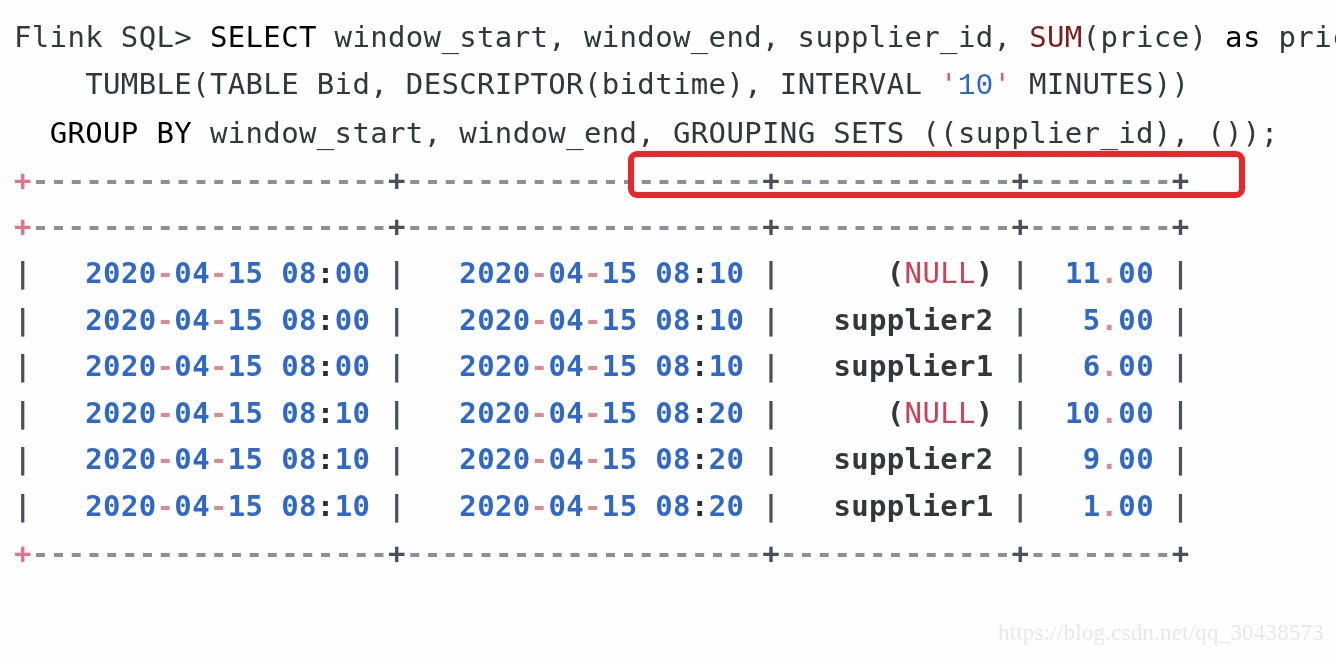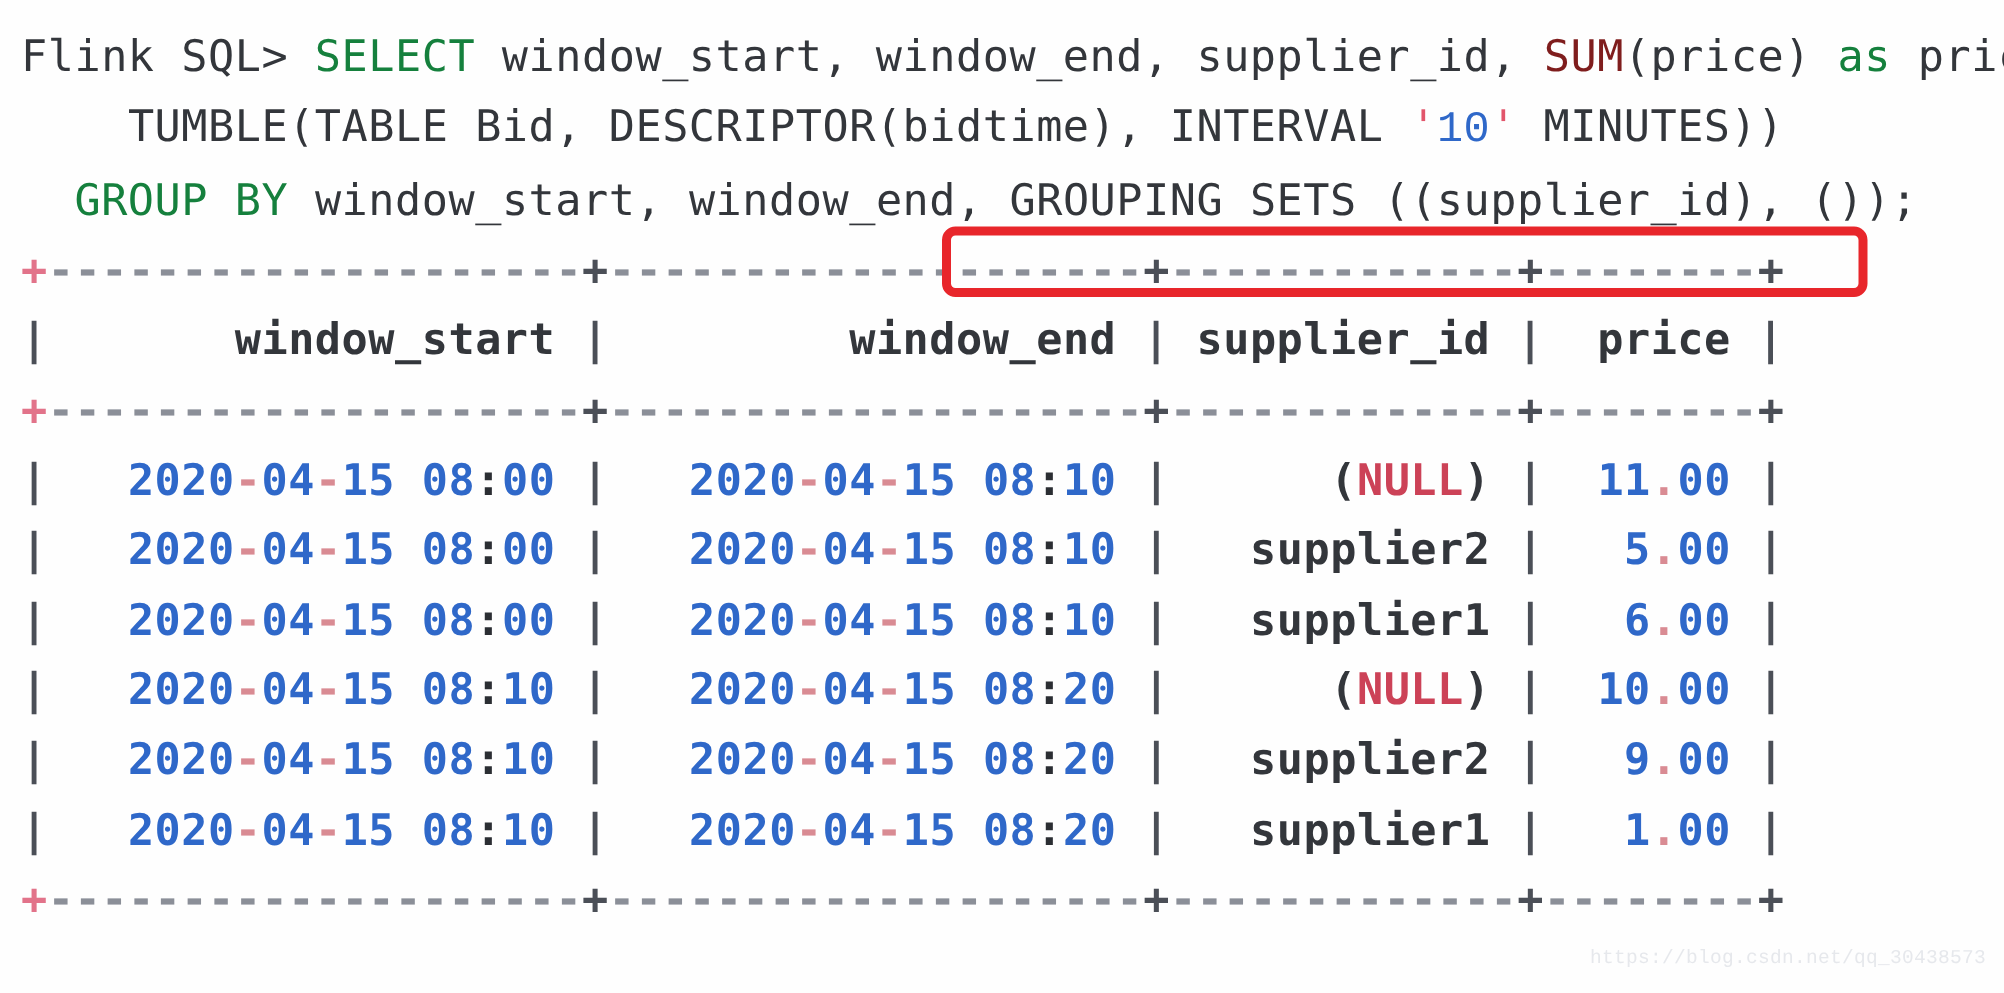--- a/index.html
+++ b/index.html
@@ -29,21 +29,21 @@
   .line {
     font-size: 29px;
     line-height: 46.6px;
     white-space: pre;
     letter-spacing: 0.35px;
     color: #33363b;
     font-weight: 500;
   }
 
   
-  .kw      { color: #15803d; }
+  .kw      { color: #000000; }
   .fn      { color: #7f1d1d; }
   .plain   { color: #33363b; }
   .str-q   { color: #e2556b; }
   .str-n   { color: #2f68c9; font-family: Liberation Mono, monospace; }
 
   
   .sep-line {
     font-size: 29px;
     line-height: 46.6px;
     white-space: pre;
@@ -51,21 +51,21 @@
     color: #8b8f98;
     font-weight: 600;
   }
   .sep-first { color: #e2738a; }
   .sep-plus  { color: #4b4f57; }
   .pipe      { color: #4b4f57; font-weight: 600; }
   .hdr       { color: #33363b; font-weight: 600; }
   .dt-num    { color: #2f68c9; font-weight: 700; }
   .dt-dash   { color: #d98b93; font-weight: 700; }
   .dt-colon  { color: #2b2e33; font-weight: 700; }
-  .nullv     { color: #cc4257; font-weight: 700; margin-top: 47px; }
+  .nullv     { color: #cc4257; font-weight: 400; margin-top: 47px; }
   .paren     { color: #33363b; font-weight: 600; }
   .supp      { color: #33363b; font-weight: 600; margin-top: 43px; }
   .price     { color: #2f68c9; font-weight: 700; }
   .price-dot { color: #d98b93; font-weight: 700; }
 
   
   #highlight-box {
     position: absolute;
     left: 628px;
     top: 151px;
@@ -74,39 +74,38 @@
     border: 6px solid #e8262b;
     border-radius: 9px;
     box-sizing: border-box;
     pointer-events: none;
   }
 
   #watermark {
     position: absolute;
     right: 12px;
     bottom: 16px;
-    font-family: Liberation Mono, monospace;
-    font-size: 13px;
+    font-family: Liberation Serif, serif;
+    font-size: 23px;
     color: #e6e8ec;
     letter-spacing: 0.2px;
     white-space: nowrap;
   }
 </style>
 </head>
 <body>
 
 <div id="terminal">
   <div id="sql-block">
       <div class="line"><span class="plain">Flink SQL&gt; </span><span class="kw">SELECT</span><span class="plain"> window_start, window_end, supplier_id, </span><span class="fn">SUM</span><span class="plain">(price) </span><span class="kw">as</span><span class="plain"> price</span></div>
       <div class="line"><span class="plain">    </span><span class="plain">TUMBLE(TABLE Bid, DESCRIPTOR(bidtime), INTERVAL </span><span class="str-q">'</span><span class="str-n">10</span><span class="str-q">'</span><span class="plain"> MINUTES))</span></div>
       <div class="line"><span class="plain">  </span><span class="kw">GROUP BY</span><span class="plain"> window_start, window_end, GROUPING SETS ((supplier_id), ());</span></div>
     </div>
   <div id="table-block">
       <div class="sep-line"><span class="sep-first">+</span><span>-</span><span>-</span><span>-</span><span>-</span><span>-</span><span>-</span><span>-</span><span>-</span><span>-</span><span>-</span><span>-</span><span>-</span><span>-</span><span>-</span><span>-</span><span>-</span><span>-</span><span>-</span><span>-</span><span>-</span><span class="sep-plus">+</span><span>-</span><span>-</span><span>-</span><span>-</span><span>-</span><span>-</span><span>-</span><span>-</span><span>-</span><span>-</span><span>-</span><span>-</span><span>-</span><span>-</span><span>-</span><span>-</span><span>-</span><span>-</span><span>-</span><span>-</span><span class="sep-plus">+</span><span>-</span><span>-</span><span>-</span><span>-</span><span>-</span><span>-</span><span>-</span><span>-</span><span>-</span><span>-</span><span>-</span><span>-</span><span>-</span><span class="sep-plus">+</span><span>-</span><span>-</span><span>-</span><span>-</span><span>-</span><span>-</span><span>-</span><span>-</span><span class="sep-plus">+</span></div>
-      <div class="line"><span class="pipe">|</span><span class="hdr">       window_start </span><span class="pipe">|</span><span class="hdr">         window_end </span><span class="pipe">|</span><span class="hdr"> supplier_id </span><span class="pipe">|</span><span class="hdr">  price </span><span class="pipe">|</span></div>
       <div class="sep-line"><span class="sep-first">+</span><span>-</span><span>-</span><span>-</span><span>-</span><span>-</span><span>-</span><span>-</span><span>-</span><span>-</span><span>-</span><span>-</span><span>-</span><span>-</span><span>-</span><span>-</span><span>-</span><span>-</span><span>-</span><span>-</span><span>-</span><span class="sep-plus">+</span><span>-</span><span>-</span><span>-</span><span>-</span><span>-</span><span>-</span><span>-</span><span>-</span><span>-</span><span>-</span><span>-</span><span>-</span><span>-</span><span>-</span><span>-</span><span>-</span><span>-</span><span>-</span><span>-</span><span>-</span><span class="sep-plus">+</span><span>-</span><span>-</span><span>-</span><span>-</span><span>-</span><span>-</span><span>-</span><span>-</span><span>-</span><span>-</span><span>-</span><span>-</span><span>-</span><span class="sep-plus">+</span><span>-</span><span>-</span><span>-</span><span>-</span><span>-</span><span>-</span><span>-</span><span>-</span><span class="sep-plus">+</span></div>
       <div class="line"><span class="pipe">|</span><span class="plain">   </span><span><span class="dt-num">2</span><span class="dt-num">0</span><span class="dt-num">2</span><span class="dt-num">0</span><span class="dt-dash">-</span><span class="dt-num">0</span><span class="dt-num">4</span><span class="dt-dash">-</span><span class="dt-num">1</span><span class="dt-num">5</span><span class="plain"> </span><span class="dt-num">0</span><span class="dt-num">8</span><span class="dt-colon">:</span><span class="dt-num">0</span><span class="dt-num">0</span></span><span class="plain"> </span><span class="pipe">|</span><span class="plain">   </span><span><span class="dt-num">2</span><span class="dt-num">0</span><span class="dt-num">2</span><span class="dt-num">0</span><span class="dt-dash">-</span><span class="dt-num">0</span><span class="dt-num">4</span><span class="dt-dash">-</span><span class="dt-num">1</span><span class="dt-num">5</span><span class="plain"> </span><span class="dt-num">0</span><span class="dt-num">8</span><span class="dt-colon">:</span><span class="dt-num">1</span><span class="dt-num">0</span></span><span class="plain"> </span><span class="pipe">|</span><span class="plain">      </span><span><span class="paren">(</span><span class="nullv">NULL</span><span class="paren">)</span></span><span class="plain"> </span><span class="pipe">|</span><span class="plain">  </span><span><span class="price">1</span><span class="price">1</span><span class="price-dot">.</span><span class="price">0</span><span class="price">0</span></span><span class="plain"> </span><span class="pipe">|</span></div>
       <div class="line"><span class="pipe">|</span><span class="plain">   </span><span><span class="dt-num">2</span><span class="dt-num">0</span><span class="dt-num">2</span><span class="dt-num">0</span><span class="dt-dash">-</span><span class="dt-num">0</span><span class="dt-num">4</span><span class="dt-dash">-</span><span class="dt-num">1</span><span class="dt-num">5</span><span class="plain"> </span><span class="dt-num">0</span><span class="dt-num">8</span><span class="dt-colon">:</span><span class="dt-num">0</span><span class="dt-num">0</span></span><span class="plain"> </span><span class="pipe">|</span><span class="plain">   </span><span><span class="dt-num">2</span><span class="dt-num">0</span><span class="dt-num">2</span><span class="dt-num">0</span><span class="dt-dash">-</span><span class="dt-num">0</span><span class="dt-num">4</span><span class="dt-dash">-</span><span class="dt-num">1</span><span class="dt-num">5</span><span class="plain"> </span><span class="dt-num">0</span><span class="dt-num">8</span><span class="dt-colon">:</span><span class="dt-num">1</span><span class="dt-num">0</span></span><span class="plain"> </span><span class="pipe">|</span><span class="plain">   </span><span><span class="supp">supplier2</span></span><span class="plain"> </span><span class="pipe">|</span><span class="plain">   </span><span><span class="price">5</span><span class="price-dot">.</span><span class="price">0</span><span class="price">0</span></span><span class="plain"> </span><span class="pipe">|</span></div>
       <div class="line"><span class="pipe">|</span><span class="plain">   </span><span><span class="dt-num">2</span><span class="dt-num">0</span><span class="dt-num">2</span><span class="dt-num">0</span><span class="dt-dash">-</span><span class="dt-num">0</span><span class="dt-num">4</span><span class="dt-dash">-</span><span class="dt-num">1</span><span class="dt-num">5</span><span class="plain"> </span><span class="dt-num">0</span><span class="dt-num">8</span><span class="dt-colon">:</span><span class="dt-num">0</span><span class="dt-num">0</span></span><span class="plain"> </span><span class="pipe">|</span><span class="plain">   </span><span><span class="dt-num">2</span><span class="dt-num">0</span><span class="dt-num">2</span><span class="dt-num">0</span><span class="dt-dash">-</span><span class="dt-num">0</span><span class="dt-num">4</span><span class="dt-dash">-</span><span class="dt-num">1</span><span class="dt-num">5</span><span class="plain"> </span><span class="dt-num">0</span><span class="dt-num">8</span><span class="dt-colon">:</span><span class="dt-num">1</span><span class="dt-num">0</span></span><span class="plain"> </span><span class="pipe">|</span><span class="plain">   </span><span><span class="supp">supplier1</span></span><span class="plain"> </span><span class="pipe">|</span><span class="plain">   </span><span><span class="price">6</span><span class="price-dot">.</span><span class="price">0</span><span class="price">0</span></span><span class="plain"> </span><span class="pipe">|</span></div>
       <div class="line"><span class="pipe">|</span><span class="plain">   </span><span><span class="dt-num">2</span><span class="dt-num">0</span><span class="dt-num">2</span><span class="dt-num">0</span><span class="dt-dash">-</span><span class="dt-num">0</span><span class="dt-num">4</span><span class="dt-dash">-</span><span class="dt-num">1</span><span class="dt-num">5</span><span class="plain"> </span><span class="dt-num">0</span><span class="dt-num">8</span><span class="dt-colon">:</span><span class="dt-num">1</span><span class="dt-num">0</span></span><span class="plain"> </span><span class="pipe">|</span><span class="plain">   </span><span><span class="dt-num">2</span><span class="dt-num">0</span><span class="dt-num">2</span><span class="dt-num">0</span><span class="dt-dash">-</span><span class="dt-num">0</span><span class="dt-num">4</span><span class="dt-dash">-</span><span class="dt-num">1</span><span class="dt-num">5</span><span class="plain"> </span><span class="dt-num">0</span><span class="dt-num">8</span><span class="dt-colon">:</span><span class="dt-num">2</span><span class="dt-num">0</span></span><span class="plain"> </span><span class="pipe">|</span><span class="plain">      </span><span><span class="paren">(</span><span class="nullv">NULL</span><span class="paren">)</span></span><span class="plain"> </span><span class="pipe">|</span><span class="plain">  </span><span><span class="price">1</span><span class="price">0</span><span class="price-dot">.</span><span class="price">0</span><span class="price">0</span></span><span class="plain"> </span><span class="pipe">|</span></div>
       <div class="line"><span class="pipe">|</span><span class="plain">   </span><span><span class="dt-num">2</span><span class="dt-num">0</span><span class="dt-num">2</span><span class="dt-num">0</span><span class="dt-dash">-</span><span class="dt-num">0</span><span class="dt-num">4</span><span class="dt-dash">-</span><span class="dt-num">1</span><span class="dt-num">5</span><span class="plain"> </span><span class="dt-num">0</span><span class="dt-num">8</span><span class="dt-colon">:</span><span class="dt-num">1</span><span class="dt-num">0</span></span><span class="plain"> </span><span class="pipe">|</span><span class="plain">   </span><span><span class="dt-num">2</span><span class="dt-num">0</span><span class="dt-num">2</span><span class="dt-num">0</span><span class="dt-dash">-</span><span class="dt-num">0</span><span class="dt-num">4</span><span class="dt-dash">-</span><span class="dt-num">1</span><span class="dt-num">5</span><span class="plain"> </span><span class="dt-num">0</span><span class="dt-num">8</span><span class="dt-colon">:</span><span class="dt-num">2</span><span class="dt-num">0</span></span><span class="plain"> </span><span class="pipe">|</span><span class="plain">   </span><span><span class="supp">supplier2</span></span><span class="plain"> </span><span class="pipe">|</span><span class="plain">   </span><span><span class="price">9</span><span class="price-dot">.</span><span class="price">0</span><span class="price">0</span></span><span class="plain"> </span><span class="pipe">|</span></div>
       <div class="line"><span class="pipe">|</span><span class="plain">   </span><span><span class="dt-num">2</span><span class="dt-num">0</span><span class="dt-num">2</span><span class="dt-num">0</span><span class="dt-dash">-</span><span class="dt-num">0</span><span class="dt-num">4</span><span class="dt-dash">-</span><span class="dt-num">1</span><span class="dt-num">5</span><span class="plain"> </span><span class="dt-num">0</span><span class="dt-num">8</span><span class="dt-colon">:</span><span class="dt-num">1</span><span class="dt-num">0</span></span><span class="plain"> </span><span class="pipe">|</span><span class="plain">   </span><span><span class="dt-num">2</span><span class="dt-num">0</span><span class="dt-num">2</span><span class="dt-num">0</span><span class="dt-dash">-</span><span class="dt-num">0</span><span class="dt-num">4</span><span class="dt-dash">-</span><span class="dt-num">1</span><span class="dt-num">5</span><span class="plain"> </span><span class="dt-num">0</span><span class="dt-num">8</span><span class="dt-colon">:</span><span class="dt-num">2</span><span class="dt-num">0</span></span><span class="plain"> </span><span class="pipe">|</span><span class="plain">   </span><span><span class="supp">supplier1</span></span><span class="plain"> </span><span class="pipe">|</span><span class="plain">   </span><span><span class="price">1</span><span class="price-dot">.</span><span class="price">0</span><span class="price">0</span></span><span class="plain"> </span><span class="pipe">|</span></div>
       <div class="sep-line"><span class="sep-first">+</span><span>-</span><span>-</span><span>-</span><span>-</span><span>-</span><span>-</span><span>-</span><span>-</span><span>-</span><span>-</span><span>-</span><span>-</span><span>-</span><span>-</span><span>-</span><span>-</span><span>-</span><span>-</span><span>-</span><span>-</span><span class="sep-plus">+</span><span>-</span><span>-</span><span>-</span><span>-</span><span>-</span><span>-</span><span>-</span><span>-</span><span>-</span><span>-</span><span>-</span><span>-</span><span>-</span><span>-</span><span>-</span><span>-</span><span>-</span><span>-</span><span>-</span><span>-</span><span class="sep-plus">+</span><span>-</span><span>-</span><span>-</span><span>-</span><span>-</span><span>-</span><span>-</span><span>-</span><span>-</span><span>-</span><span>-</span><span>-</span><span>-</span><span class="sep-plus">+</span><span>-</span><span>-</span><span>-</span><span>-</span><span>-</span><span>-</span><span>-</span><span>-</span><span class="sep-plus">+</span></div>
     </div>
 </div>

